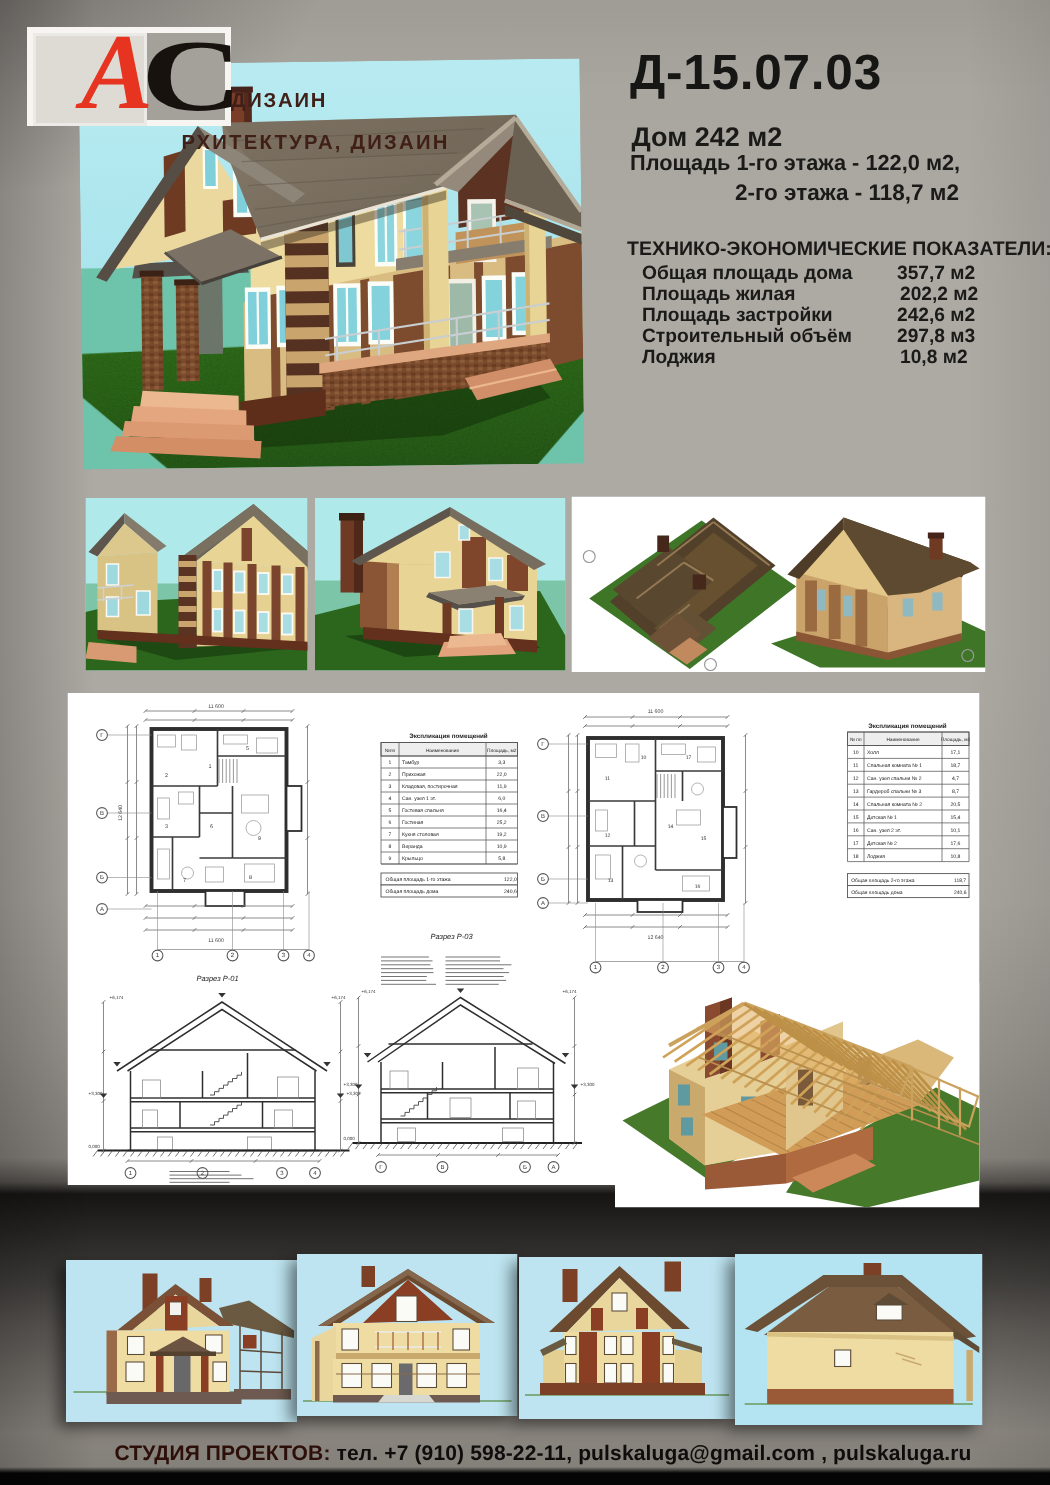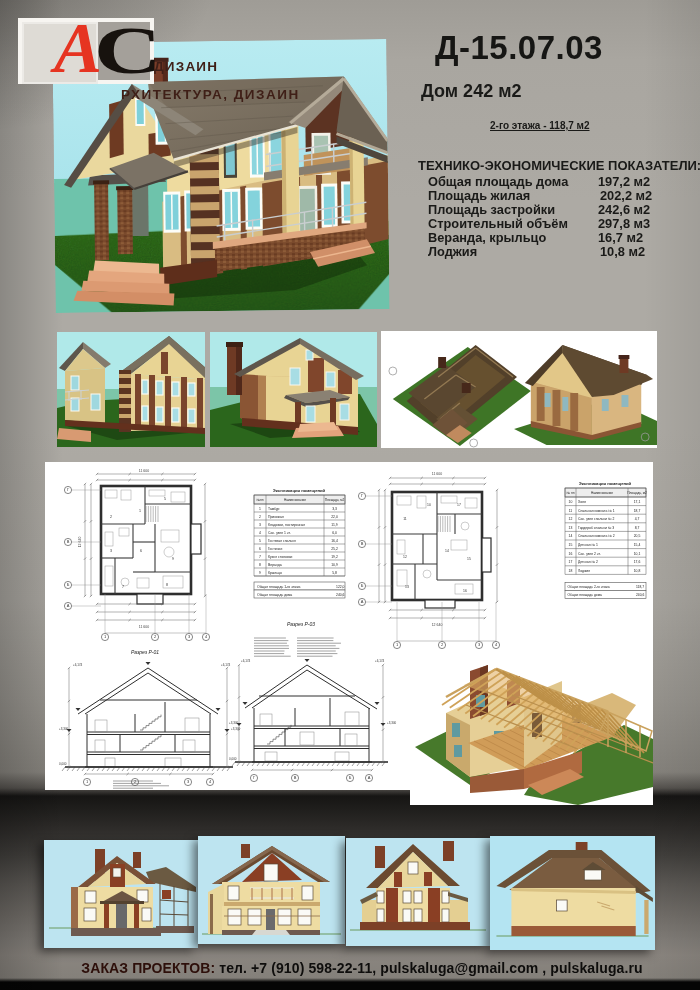--- a/index.html
+++ b/index.html
@@ -274,35 +274,35 @@
   <div class="abs" style="left:76px;top:-2px;font-family:'Liberation Serif',serif;font-weight:bold;font-size:68px;line-height:68px;color:#17120e;transform:scaleX(1.38);transform-origin:left top;">С</div>
 
   <div class="abs" style="left:36px;top:-7px;font-family:'Liberation Serif',serif;font-weight:bold;font-style:italic;font-size:72px;line-height:74px;color:#e63421;">А</div>
 
 
   <div class="abs" style="left:136px;top:41px;font-size:13.5px;font-weight:bold;color:#3f1f17;letter-spacing:1.2px;">ДИЗАИН</div>
 
   <div class="abs" style="left:103px;top:52px;font-size:13.5px;font-weight:bold;color:#3f1f17;letter-spacing:1.5px;margin-top:17px;">РХИТЕКТУРА, ДИЗАИН</div>
 </div>
 
-<div class="abs" style="left:420px;top:29px;font-size:33px;font-weight:bold;color:#161614;letter-spacing:0.5px;margin-left:15px;">Д-15.07.03</div>
+<div class="abs" style="left:420px;top:29px;font-size:33px;font-weight:bold;color:#161614;letter-spacing:0.5px;">Д-15.07.03</div>
 
 <div class="abs" style="left:421px;top:81px;font-size:18px;font-weight:bold;color:#1a1a18;">Дом 242 м2</div>
 
-
-<div class="abs" style="left:490px;top:120px;font-size:10px;font-weight:bold;color:#1a1a18;white-space:nowrap;text-decoration:underline;">2-го этажа - 118,7 м2</div>
+<div class="abs" style="left:420px;top:101px;font-size:14.5px;font-weight:bold;color:#1a1a18;white-space:nowrap;">Площадь 1-го этажа - 122,0 м2,</div>
+
+<div class="abs" style="left:490px;top:120px;font-size:15px;font-weight:bold;color:#1a1a18;white-space:nowrap;">2-го этажа - 118,7 м2</div>
 
 <div class="abs" style="left:418px;top:158px;font-size:13px;font-weight:bold;color:#1a1a18;white-space:nowrap;">ТЕХНИКО-ЭКОНОМИЧЕСКИЕ ПОКАЗАТЕЛИ:</div>
 
 <div class="abs" style="left:428px;top:175px;width:230px;font-size:12.8px;font-weight:bold;color:#1a1a18;line-height:13.9px;">
-  <div>Общая площадь дома<span style="position:absolute;left:170px;">197,2 м2</span></div>
+  <div>Общая площадь дома<span style="position:absolute;left:170px;">357,7 м2</span></div>
   <div>Площадь жилая<span style="position:absolute;left:172px;">202,2 м2</span></div>
   <div>Площадь застройки<span style="position:absolute;left:170px;text-align:center;">242,6 м2</span></div>
   <div>Строительный объём<span style="position:absolute;left:170px;">297,8 м3</span></div>
-  <div>Веранда, крыльцо<span style="position:absolute;left:170px;">16,7 м2</span></div>
   <div>Лоджия<span style="position:absolute;left:172px;">10,8 м2</span></div>
 </div>
 
 <svg class="abs" style="left:57px;top:332px;" width="148" height="115" viewBox="0 0 148 115">
   <rect width="148" height="115" fill="#b0e9e9"></rect>
 
   <rect x="0" y="57" width="148" height="58" fill="#7cc5a8"></rect>
 
   <polygon points="0,76 30,69 122,64 148,74 148,115 0,115" fill="#2b661c"></polygon>
 
@@ -1346,15 +1346,15 @@
         <line x1="100" y1="66" x2="112" y2="70"></line>
         <line x1="104" y1="70" x2="116" y2="74"></line>
       </g>
   <g>
         <polygon points="136,50 152,62 152,66 136,55" fill="#5e4c36"></polygon>
         <rect x="144" y="64" width="4" height="34" fill="#caa96e"></rect>
       </g>
   <rect x="20" y="90" width="116" height="10" fill="#9a5a38"></rect>
 </svg>
 
-<div class="abs" style="left:12px;top:960px;width:700px;text-align:center;font-size:14px;font-weight:bold;color:#0e0d0c;letter-spacing:0.1px;"><span style="color:#2d0f0a;">ЗАКАЗ ПРОЕКТОВ:</span> тел. +7 (910) 598-22-11, pulskaluga@gmail.com , pulskaluga.ru</div>
+<div class="abs" style="left:12px;top:960px;width:700px;text-align:center;font-size:14px;font-weight:bold;color:#0e0d0c;letter-spacing:0.1px;"><span style="color:#2d0f0a;">СТУДИЯ ПРОЕКТОВ:</span> тел. +7 (910) 598-22-11, pulskaluga@gmail.com , pulskaluga.ru</div>
 
 </div>
 
 </body></html>

